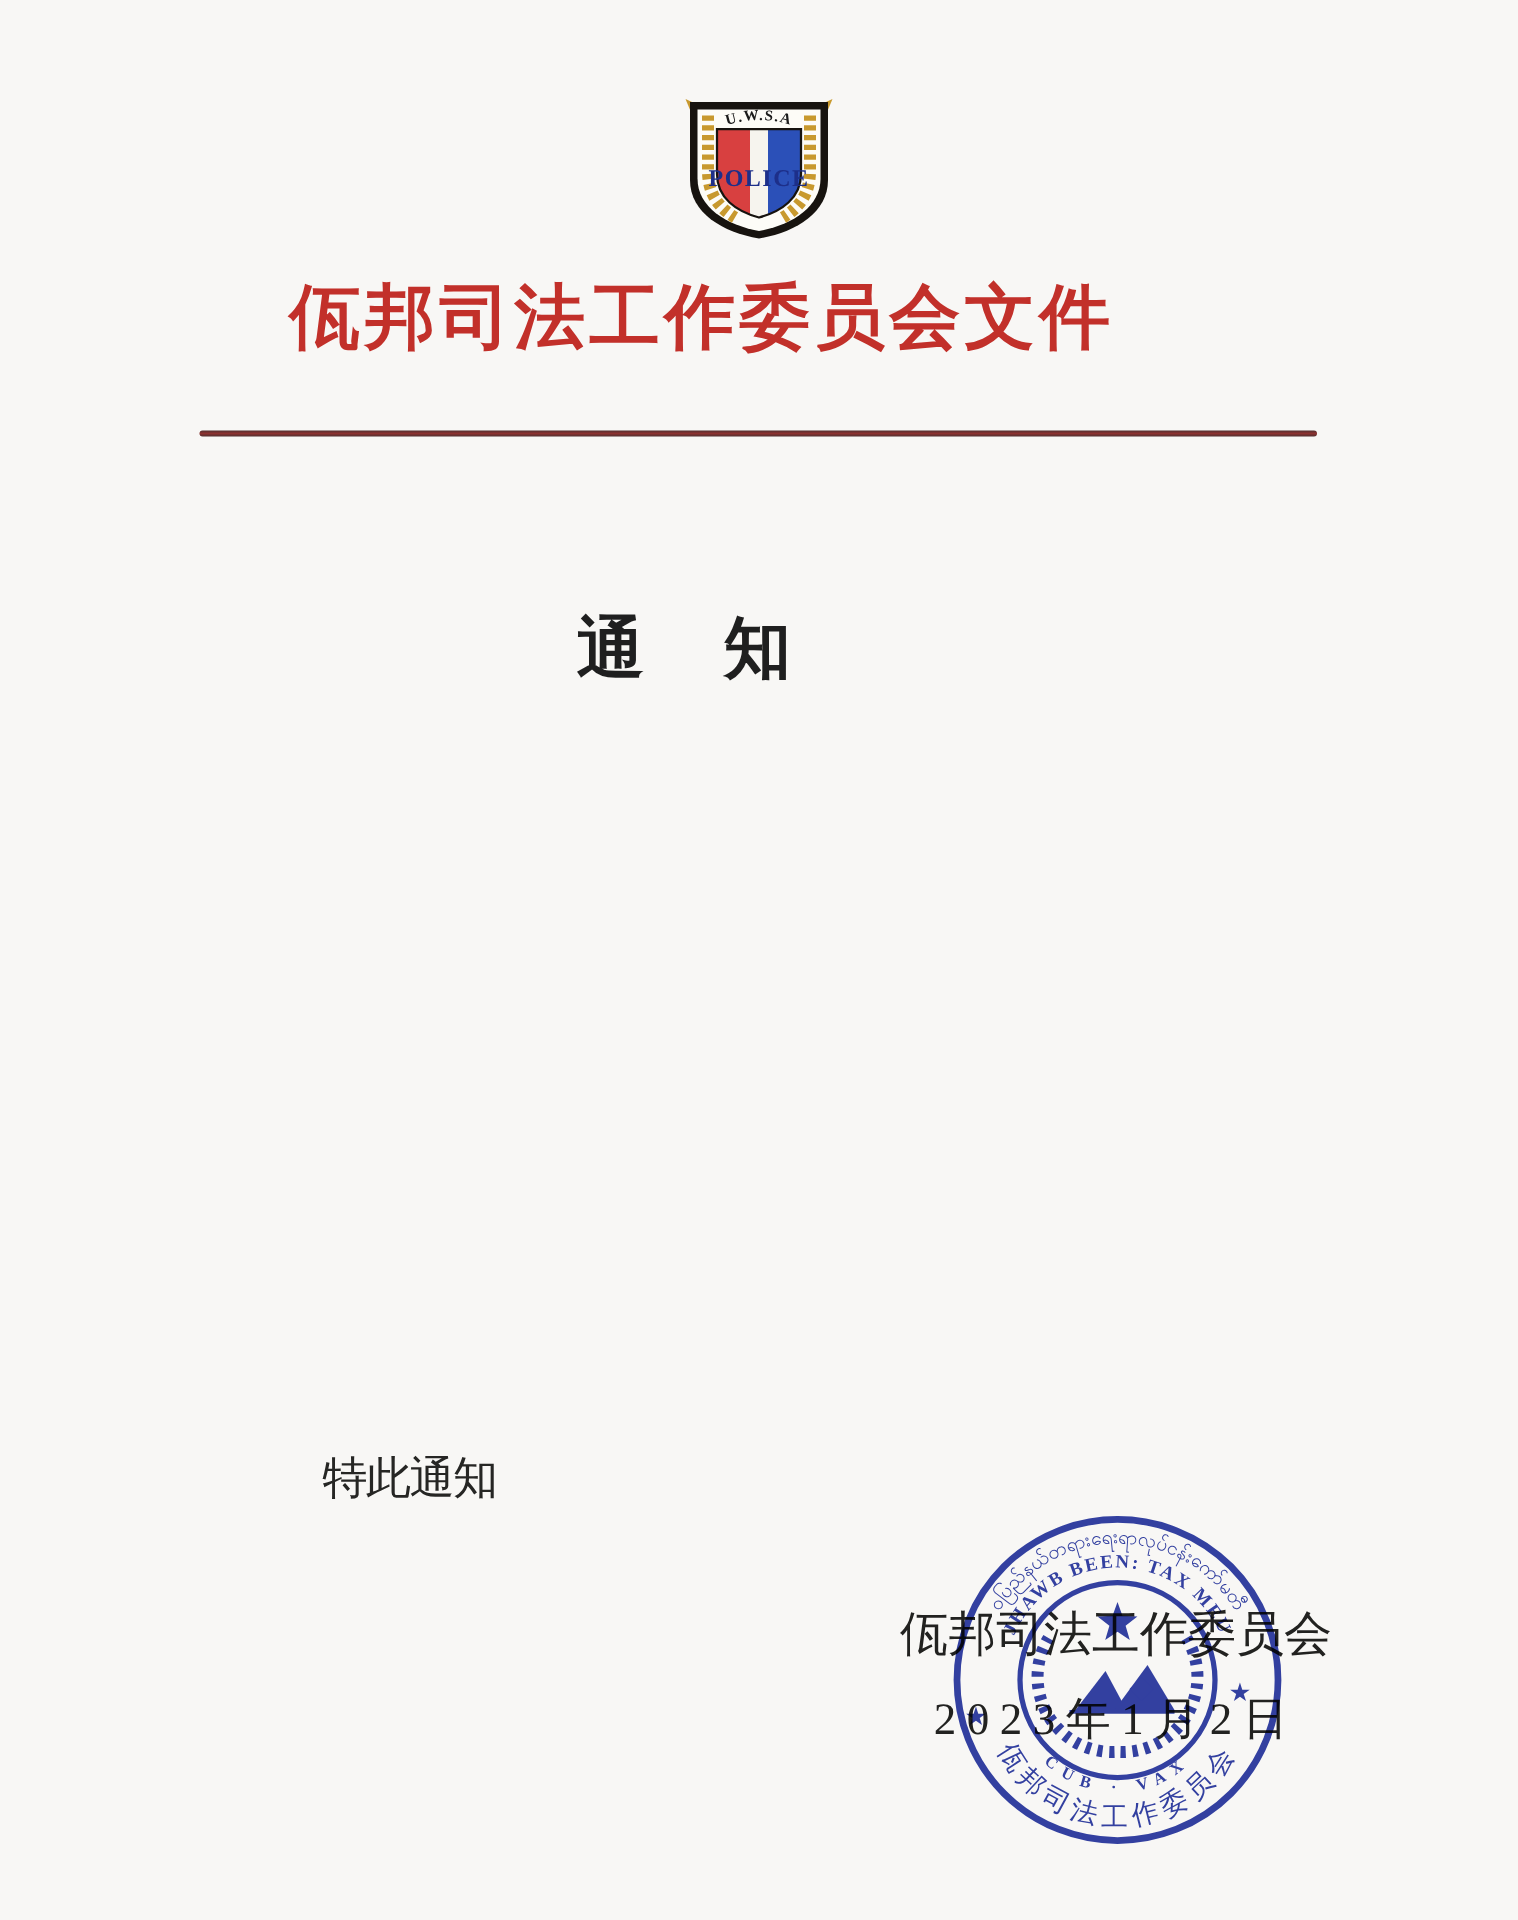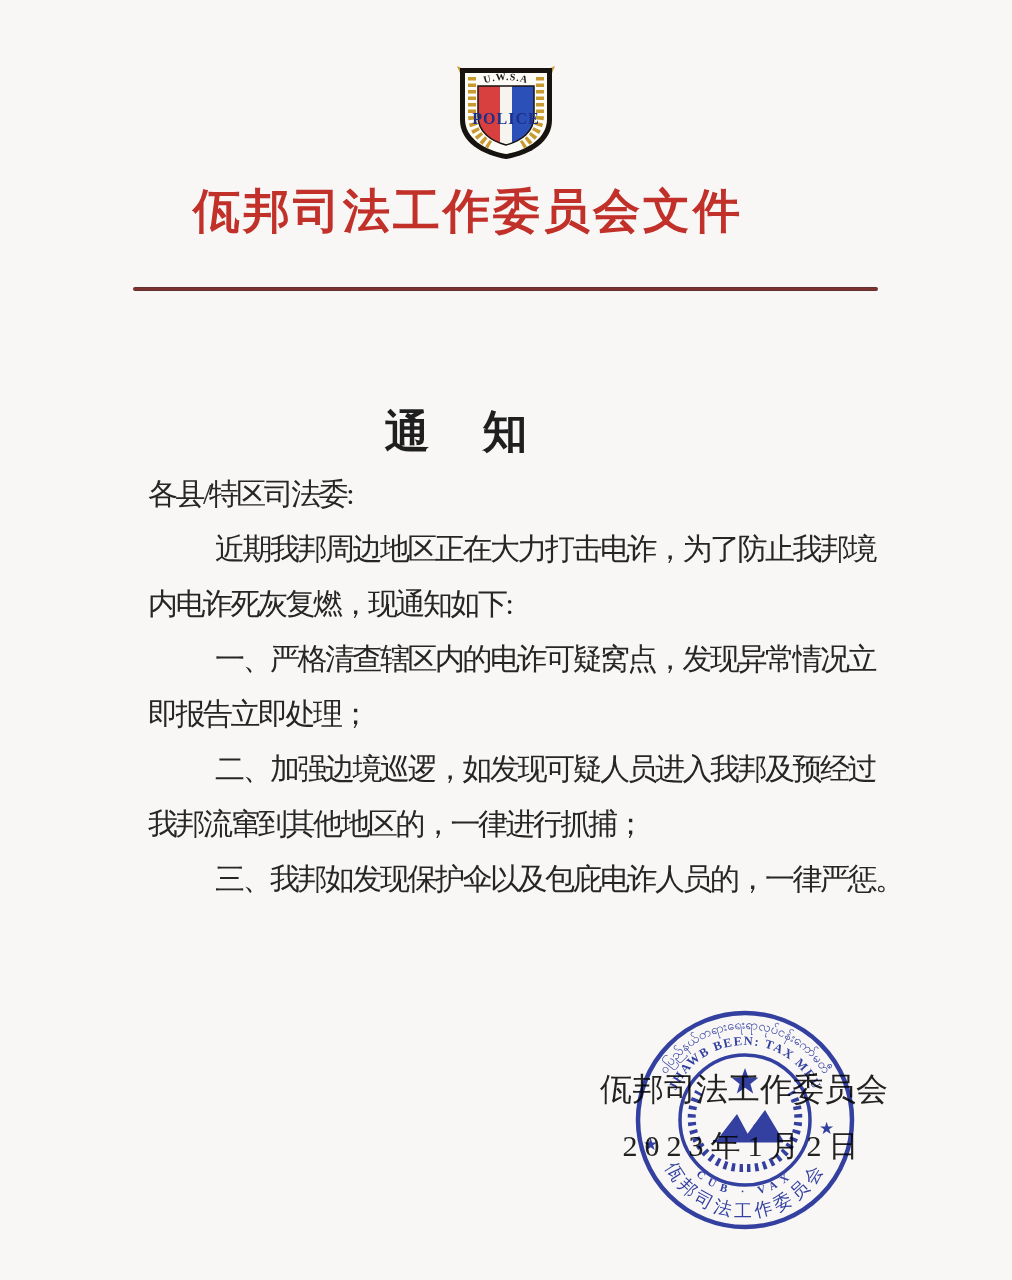--- a/index.html
+++ b/index.html
@@ -98,31 +98,22 @@
       <text x="52" y="60" text-anchor="middle" font-size="16" font-weight="bold" fill="#1d2f8a" letter-spacing="1" font-family="Liberation Serif, DejaVu Serif, serif">POLICE</text>
     </svg>
   </div>
 
   <div class="letterhead-title">佤邦司法工作委员会文件</div>
 
   <div class="red-rule"></div>
 
   <div class="notice-heading">通　知</div>
 
-  <div class="body-block">
-    <div class="line">各县/特区司法委:</div>
-    <div class="line ind">近期我邦周边地区正在大力打击电诈，为了防止我邦境</div>
-    <div class="line">内电诈死灰复燃，现通知如下:</div>
-    <div class="line ind">一、严格清查辖区内的电诈可疑窝点，发现异常情况立</div>
-    <div class="line">即报告立即处理；</div>
-    <div class="line ind">二、加强边境巡逻，如发现可疑人员进入我邦及预经过</div>
-    <div class="line">我邦流窜到其他地区的，一律进行抓捕；</div>
-    <div class="line ind">三、我邦如发现保护伞以及包庇电诈人员的，一律严惩。</div>
-  </div>
 
+  <div class="closing">特此通知</div>
 
   <div class="signature">佤邦司法工作委员会</div>
   <div class="date">2023年1月2日</div>
 
   <div class="seal">
     <svg width="244" height="244" viewBox="0 0 244 244">
       <defs>
         <path id="arcTopOuter" d="M 31,122 A 91,91 0 0 1 213,122"></path>
         <path id="arcTopInner" d="M 47,122 A 75,75 0 0 1 197,122"></path>
         <path id="arcBotOuter" d="M 34,131 A 88,88 0 0 0 210,131"></path>

